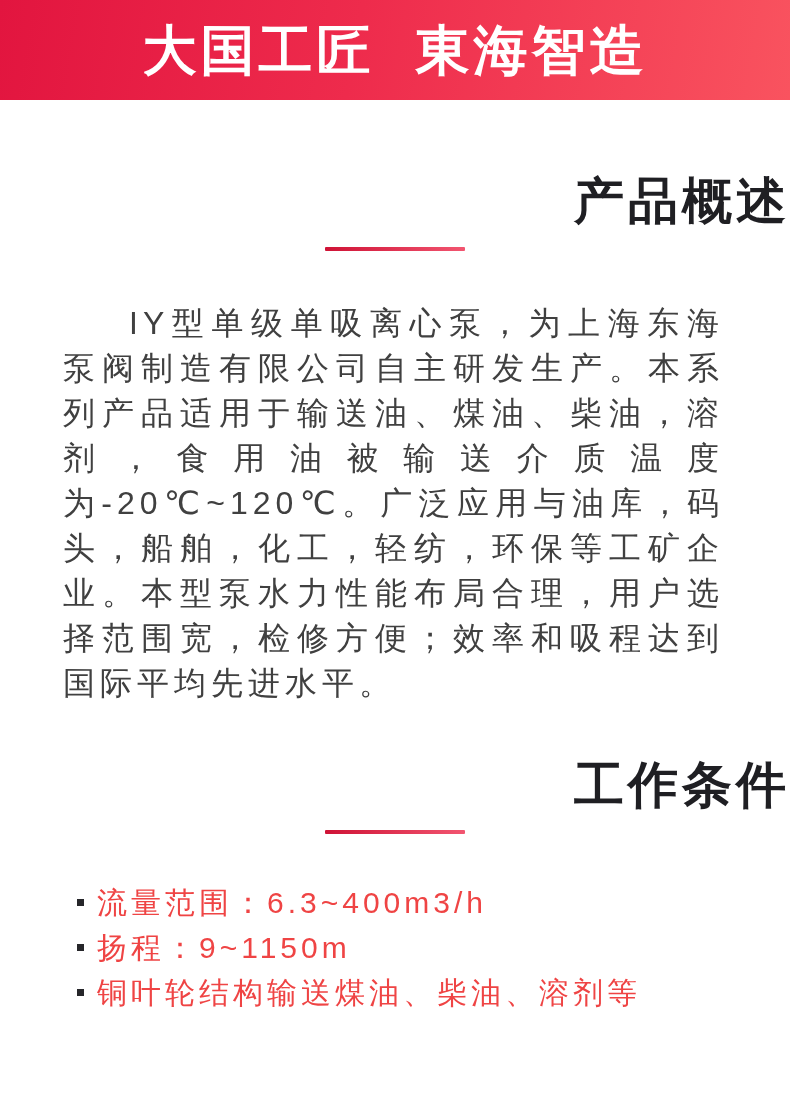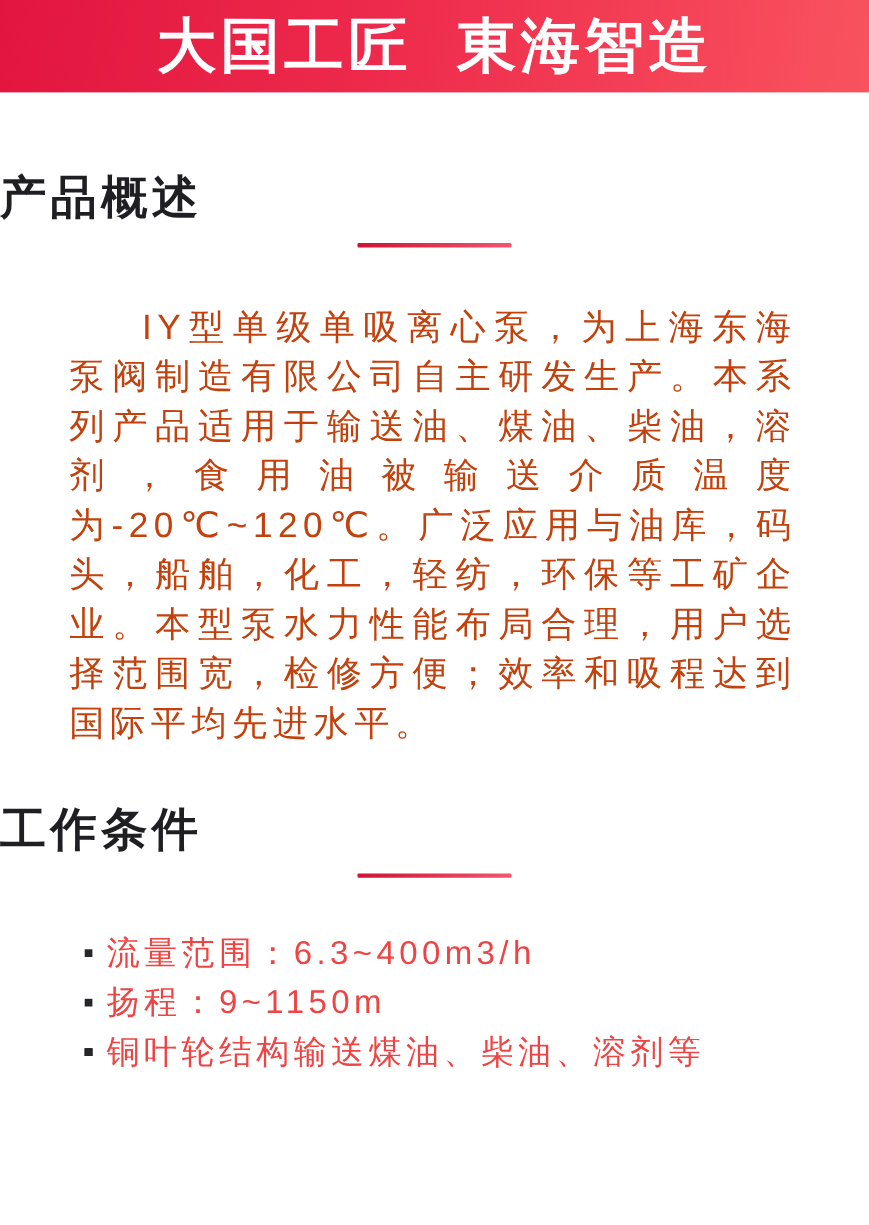--- a/index.html
+++ b/index.html
@@ -12,63 +12,63 @@
     overflow: hidden;
   }
   .page {
     position: relative;
     width: 790px;
     height: 1114px;
     background: #ffffff;
   }
   
   .banner {
-    height: 84px;
+    height: 100px;
     width: 100%;
     background: linear-gradient(100deg, #e2153f 0%, #ee2b4c 45%, #f9535f 100%);
     display: flex;
     align-items: center;
     justify-content: center;
     text-align: right;
   }
   .banner-text {
     margin: 0;
     color: #ffffff;
     font-size: 54px;
     font-weight: bold;
     letter-spacing: 4px;
     word-spacing: 22px;
     line-height: 1;
   }
   
   .section-title {
     margin: 0;
-    text-align: left;
-    font-size: 42px;
+    text-align: right;
+    font-size: 50px;
     font-weight: bold;
     color: #1f1f23;
     letter-spacing: 4px;
     line-height: 1.25;
   }
   .overview-section .section-title { padding-top: 70px; }
   .conditions-section .section-title { padding-top: 48px; }
   .title-underline {
     width: 140px;
     height: 4px;
     margin: 14px auto 0 auto;
     background: linear-gradient(to right, #cf1336, #f25570);
     border-radius: 1px;
   }
   
   .overview-paragraph {
     margin: 50px 66px 0 63px;
     font-size: 32px;
     line-height: 45px;
     letter-spacing: 5px;
-    color: #c2410c;
+    color: #404040;
     text-align: justify;
     text-indent: 66px;
   }
   
   .conditions-list {
     list-style: none;
     margin: 46px 60px 0 63px;
     padding: 0;
   }
   .condition-item {

